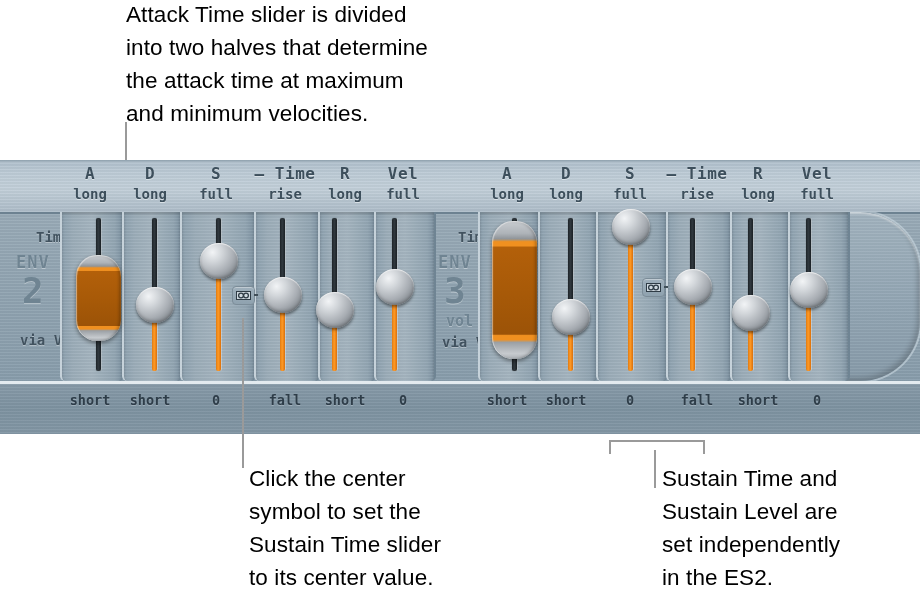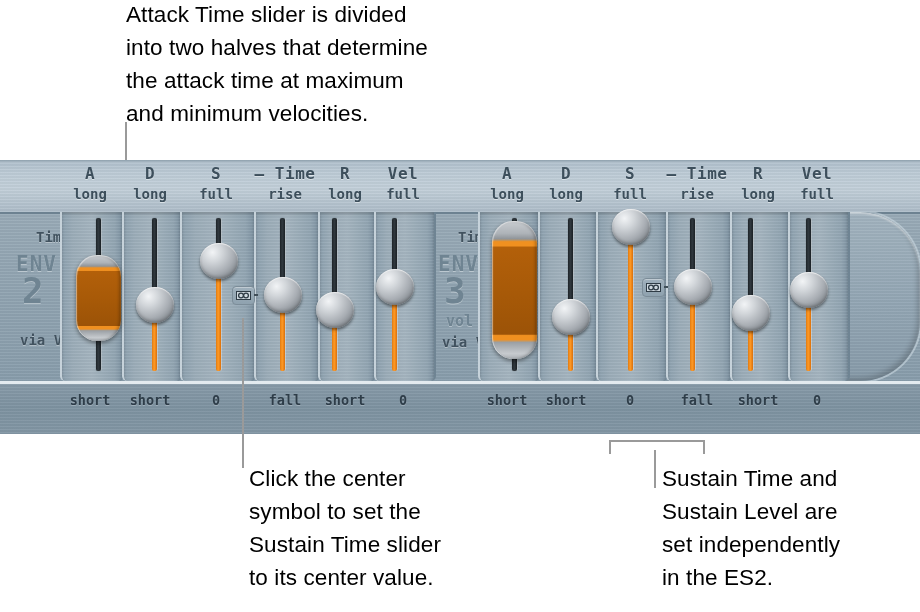--- a/index.html
+++ b/index.html
@@ -66,21 +66,21 @@
     font-family:"DejaVu Sans Mono","Liberation Mono",monospace;
     font-weight:bold;font-size:13.5px;top:232px;
     text-shadow:0 1px 0 rgba(255,255,255,.22);
   }
 
   
   .env-block{position:absolute;color:#6f8492;
     font-family:"DejaVu Sans Mono","Liberation Mono",monospace;font-weight:bold;
     text-shadow:0 1px 0 rgba(255,255,255,.35);}
   .env-time{position:absolute;font-size:14px;color:#41525f;}
-  .env-name{position:absolute;font-size:21px;letter-spacing:1px;}
+  .env-name{position:absolute;font-size:17px;letter-spacing:1px;}
   .env-num{position:absolute;font-size:36px;}
   .env-sub{position:absolute;font-size:15px;}
   .env-via{position:absolute;font-size:14px;color:#41525f;}
 
   
   .slot{
     position:absolute;top:52px;height:169px;
     background:
       repeating-linear-gradient(to bottom, rgba(255,255,255,.05) 0px, rgba(255,255,255,.05) 1px, rgba(0,0,0,.03) 1px, rgba(0,0,0,.03) 3px),
       linear-gradient(to right,#8ea2b0 0%,#9cadb9 18%,#a5b5c0 50%,#93a6b3 88%,#7f94a3 100%);

